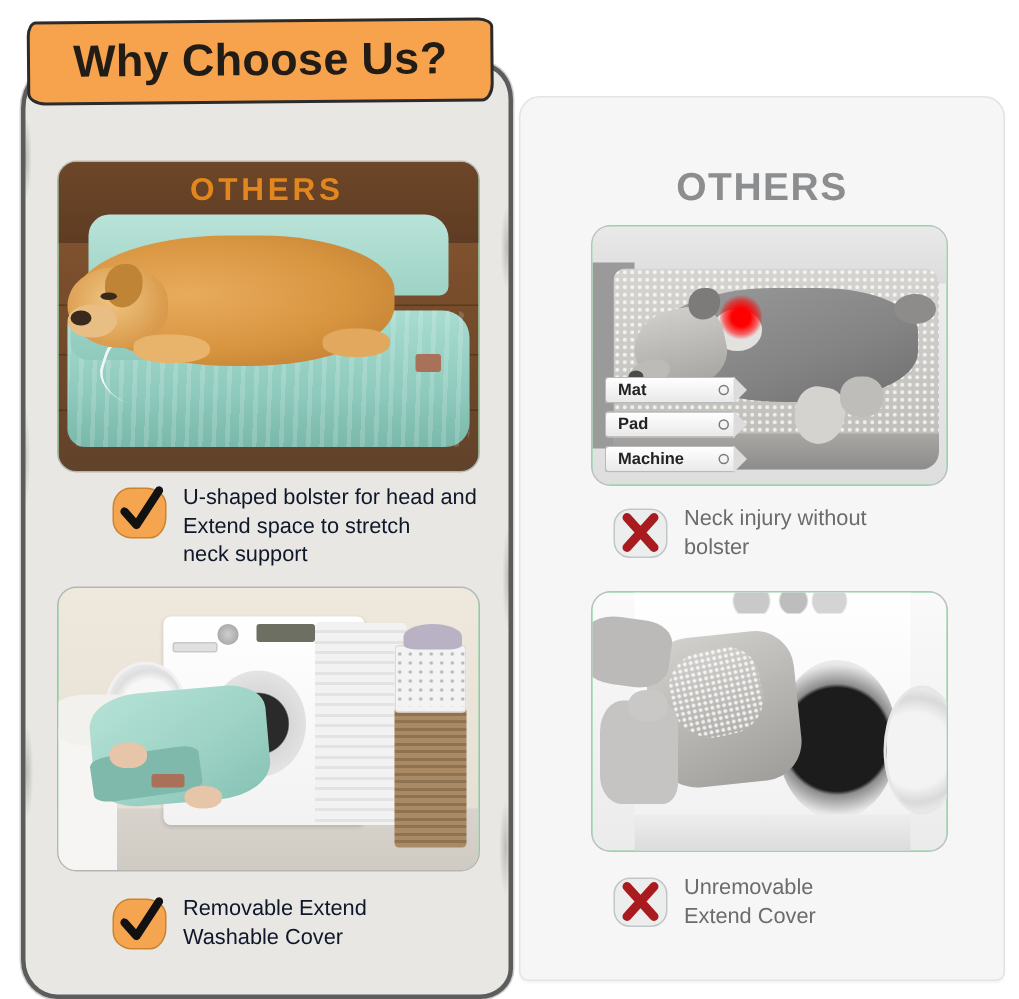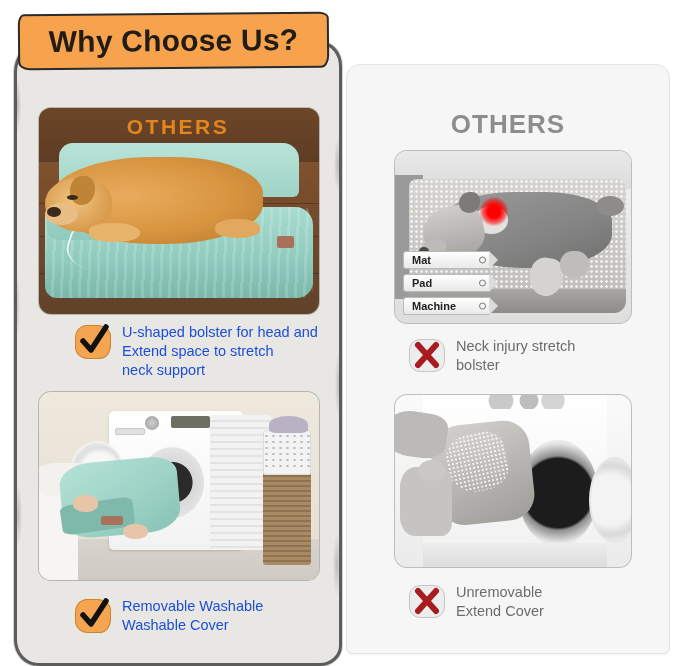--- a/index.html
+++ b/index.html
@@ -64,21 +64,21 @@
     box-shadow:0 0 0 1px rgba(120,120,120,.45);
     background:#86efac;
   }
   .photo-l1{left:22px;top:63px;width:280px;height:206px;}
   .photo-l2{left:22px;top:347px;width:280px;height:188px;}
 
   
   .cap{position:absolute;display:flex;align-items:flex-start;gap:11px;}
   .cap-l1{left:58px;top:278px;width:250px;}
   .cap-l2{left:58px;top:552px;width:250px;}
-  .cap-text{font-size:14.5px;line-height:19px;color:#1d4ed8;}
+  .cap-text{font-size:14.5px;line-height:19px;color:#0f172a;}
   .cap-text div{white-space:nowrap;}
 
   .check-icon{
     position:relative;flex:0 0 auto;width:34px;height:32px;margin-top:2px;
     background:#f5a44f;
     border:1px solid #c9842f;
     border-radius:12px 14px 11px 13px / 13px 11px 14px 12px;
   }
   .check-icon svg{position:absolute;left:3px;top:-2px;}
 
@@ -355,21 +355,21 @@
         </div>
       </div>
 
       <div class="cap cap-l2">
         <div class="check-icon">
           <svg width="30" height="34" viewBox="0 0 30 34" aria-hidden="true">
             <path d="M4 17 L12 26 L27 3" fill="none" stroke="#111111" stroke-width="5.5" stroke-linecap="round" stroke-linejoin="round"></path>
           </svg>
         </div>
         <div class="cap-text">
-          <div>Removable Washable</div>
+          <div>Removable Extend</div>
           <div>Washable Cover</div>
         </div>
       </div>
 
     </div>
   </div>
 
   <div class="banner">
     <span class="banner-text">Why Choose Us?</span>
   </div>
@@ -413,21 +413,21 @@
       </div>
     </div>
 
     <div class="cap cap-r1">
       <div class="x-icon">
         <svg width="32" height="36" viewBox="0 0 32 36" aria-hidden="true">
           <path d="M7 8 L25 28 M25 8 L7 28" fill="none" stroke="#a81c20" stroke-width="6" stroke-linecap="round"></path>
         </svg>
       </div>
       <div class="cap-text-grey">
-        <div>Neck injury stretch</div>
+        <div>Neck injury without</div>
         <div>bolster</div>
       </div>
     </div>
 
     <div class="photo photo-r2">
       <div class="pic">
         <div class="p-r2-bg"></div>
         <div class="p-r2-machine"></div>
         <div class="p-r2-knobs"></div>
         <div class="p-r2-drum"></div>

